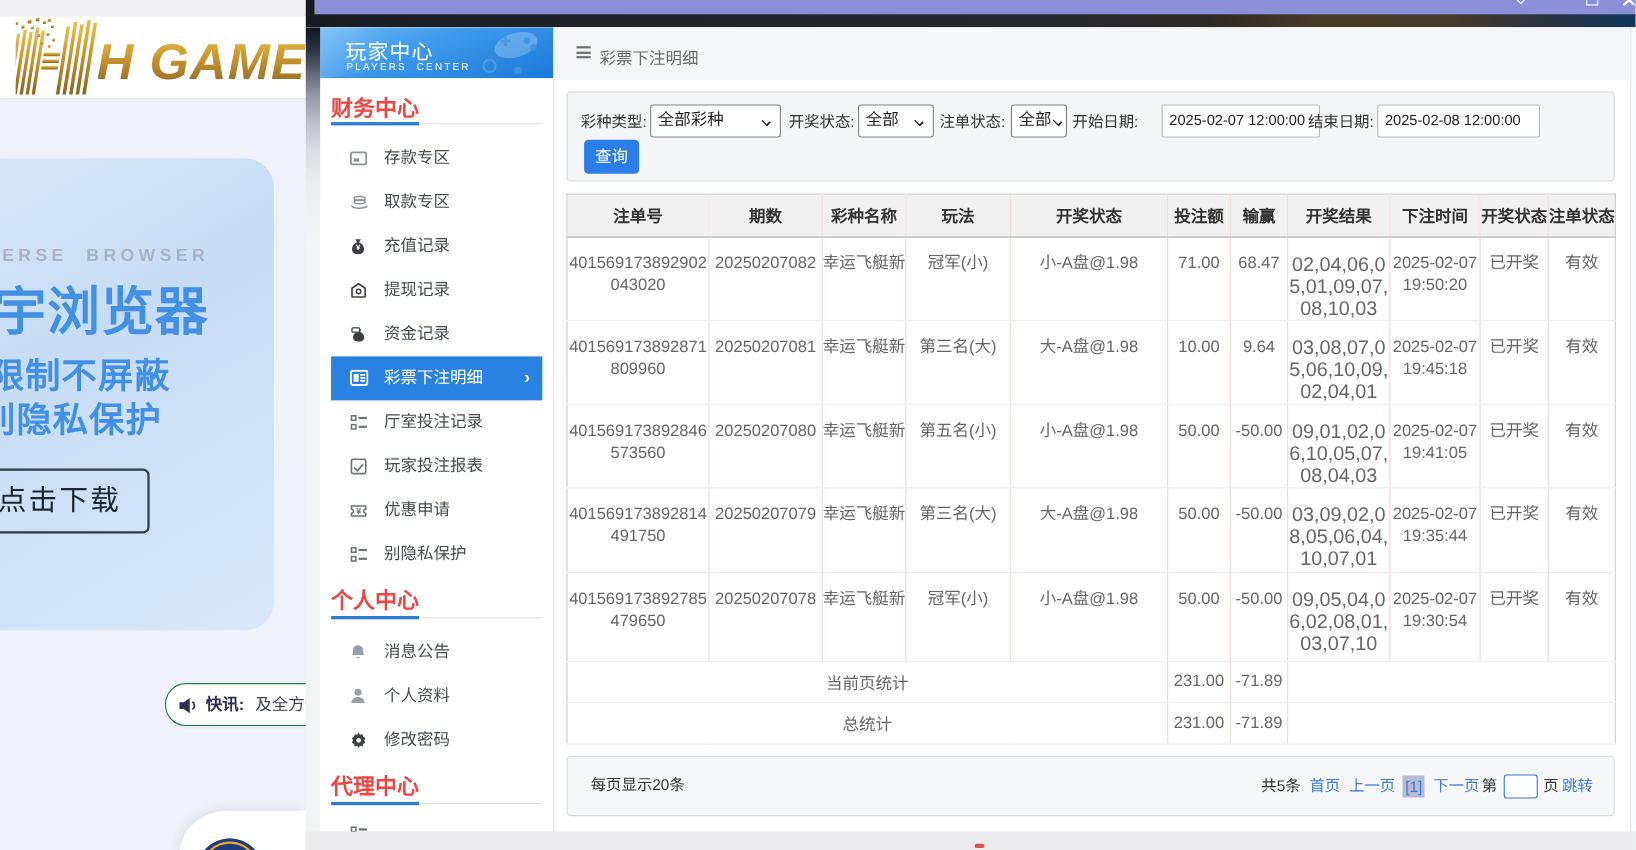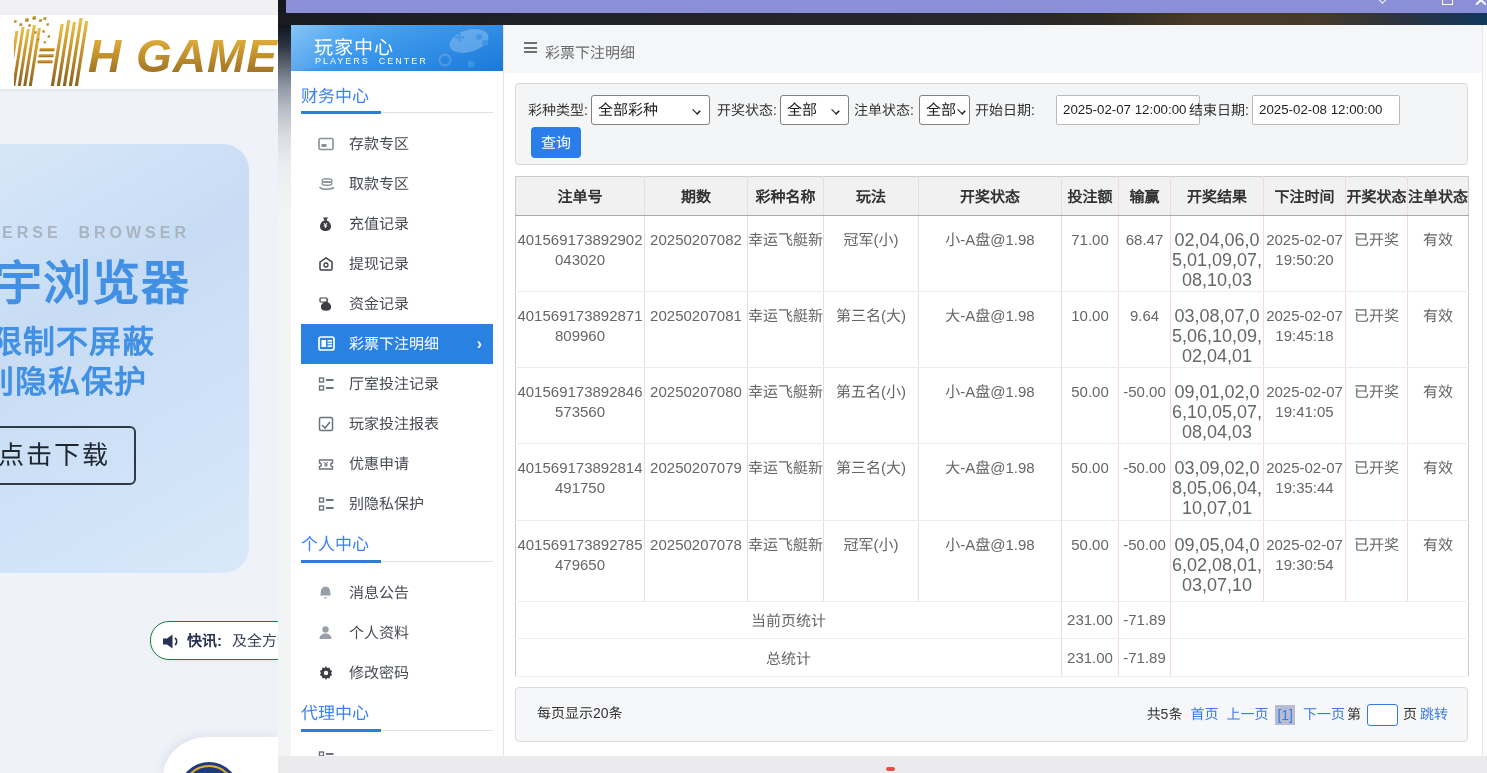--- a/index.html
+++ b/index.html
@@ -39,21 +39,21 @@
 #ledge { left:0; top:0; width:13px; height:200px;
   background:linear-gradient(180deg,#10151e 0%,#2c3340 10%,#5c6472 20%,#8e95a2 30%,#b8bdc6 42%,#d8dbe0 55%,#ebedf0 70%,#f4f5f6 100%); }
 #bstrip { left:0; top:756px; right:0; height:17px; background:#ebebee; }
 
 
 #side { left:13px; top:0; width:212px; height:731px; background:#ffffff; }
 #shead { left:0; top:0; width:212px; height:46px; background:linear-gradient(160deg,#6ab7f3 0%,#3f9aec 40%,#1a78d8 100%); overflow:hidden; }
 #shead:after { content:""; position:absolute; left:-30px; top:-30px; width:150px; height:70px; background:linear-gradient(115deg,rgba(255,255,255,.30),rgba(255,255,255,0) 60%); transform:rotate(-8deg); }
 #shead .t1 { position:absolute; left:23px; top:7px; color:#ffffff; font-size:19px; font-weight:normal; letter-spacing:1px; }
 #shead .t2 { position:absolute; left:24px; top:31px; color:#ffffff; font-size:9px; letter-spacing:2px; }
-.sec { position:absolute; left:10px; color:#3b82f6; font-size:17px; }
+.sec { position:absolute; left:10px; color:#ef4444; font-size:20px;font-weight:bold; }
 .secline { position:absolute; left:10px; width:192px; height:1px; background:#dfe1e4; }
 .secline i { position:absolute; left:0; top:-1px; width:80px; height:3px; background:#2c7cd8; }
 .mi { position:absolute; left:0; width:212px; height:40px; color:#474b52; font-size:15px; line-height:40px; }
 .mi .ic { position:absolute; left:27px; top:12px; width:16px; height:16px; line-height:0; }
 .mi .ic svg { display:block; }
 .mi .tx { position:absolute; left:58px; }
 .mi.act { left:10px; width:192px; background:#2981e2; color:#ffffff; }
 .mi.act .ic { left:17px; }
 .mi.act .tx { left:48px; }
 .mi.act .ar { position:absolute; right:11px; top:0; font-size:16px; font-weight:bold; }

